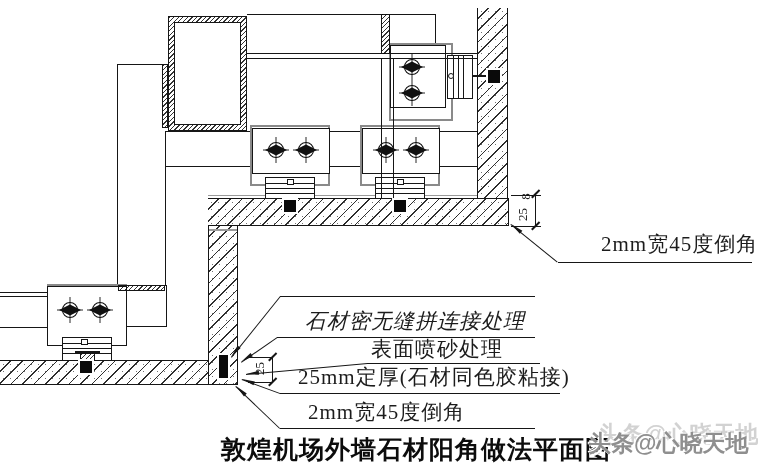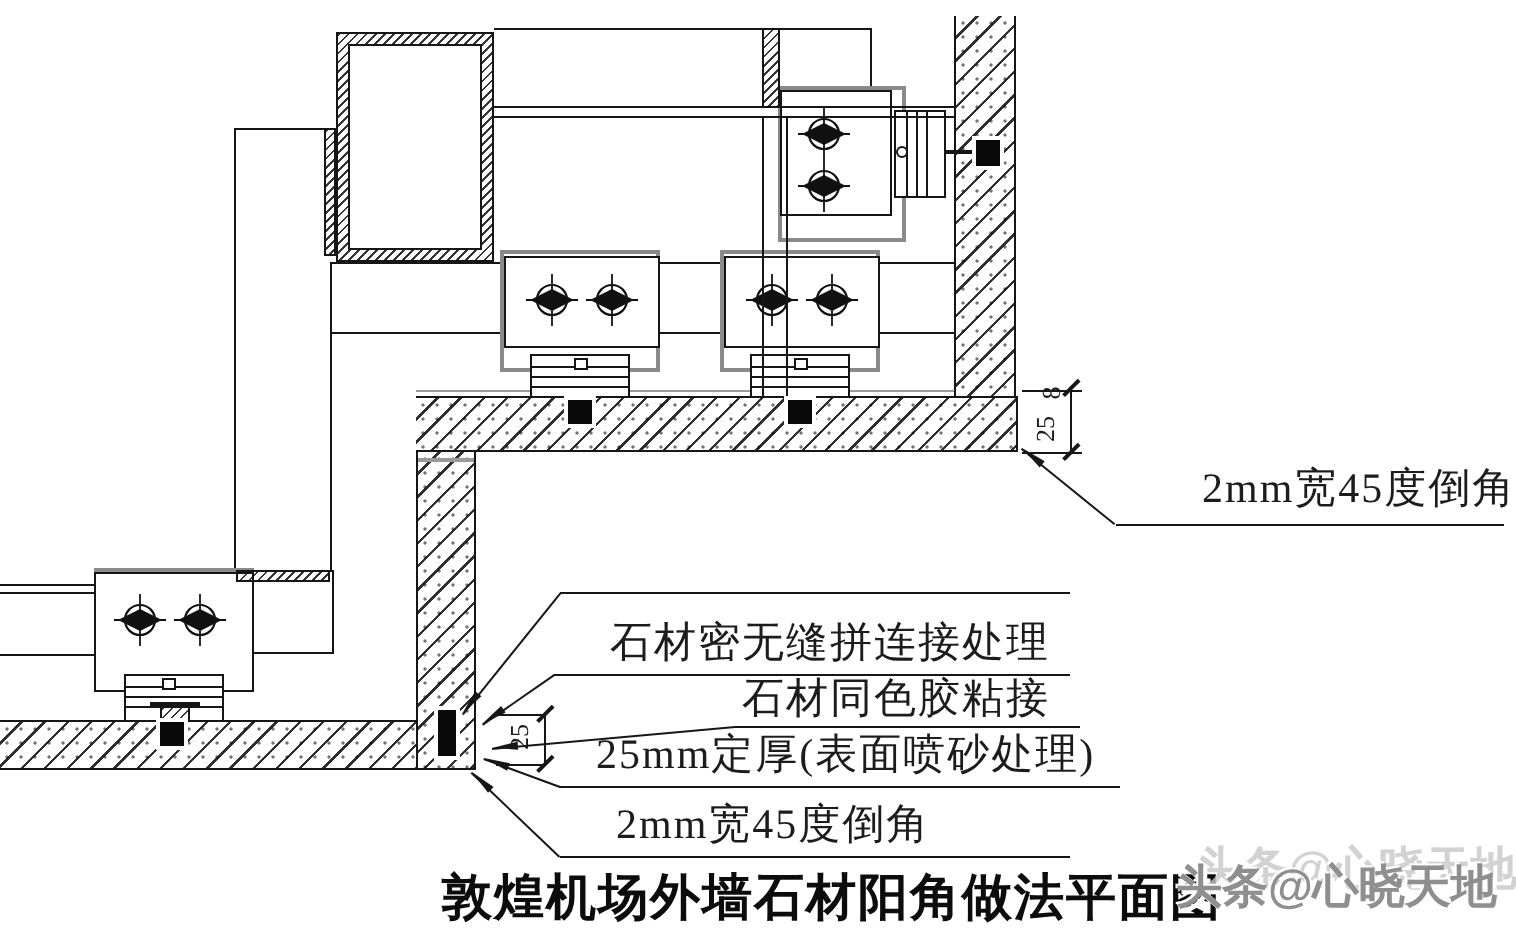--- a/index.html
+++ b/index.html
@@ -179,31 +179,31 @@
   <div class="tick" style="left:267px;top:381px;"></div>
   <div class="vtext" style="left:253px;top:362px;">25</div>
 
   <div class="dln" style="left:231px;top:357px;width:78px;transform:rotate(-51.2deg);"></div>
   <div class="arrow" style="left:231px;top:354.5px;transform:rotate(-51.2deg);"></div>
   <div class="ln" style="left:280px;top:296px;width:255px;height:1px;"></div>
 
   <div class="dln" style="left:241px;top:362px;width:44px;transform:rotate(-34.8deg);"></div>
   <div class="arrow" style="left:241px;top:359.5px;transform:rotate(-34.8deg);"></div>
   <div class="ln" style="left:277px;top:337px;width:258px;height:1px;"></div>
-  <div class="ann" style="left:305px;top:311px;">石材密无缝拼连接处理</div>
+  <div class="ann" style="left:305px;top:311px;font-style:italic;">石材密无缝拼连接处理</div>
 
   <div class="dln" style="left:246px;top:374px;width:122px;transform:rotate(-5.2deg);"></div>
   <div class="arrow" style="left:246px;top:371.5px;transform:rotate(-5.2deg);"></div>
   <div class="ln" style="left:367px;top:363px;width:173px;height:1px;"></div>
-  <div class="ann" style="left:371px;top:339px;">石材同色胶粘接</div>
+  <div class="ann" style="left:371px;top:339px;">表面喷砂处理</div>
 
   <div class="dln" style="left:242px;top:379px;width:41px;transform:rotate(20.2deg);"></div>
   <div class="arrow" style="left:242px;top:376.5px;transform:rotate(20.2deg);"></div>
   <div class="ln" style="left:280px;top:393px;width:280px;height:1px;"></div>
-  <div class="ann" style="left:298px;top:367px;">25mm定厚(表面喷砂处理)</div>
+  <div class="ann" style="left:298px;top:367px;">25mm定厚(石材同色胶粘接)</div>
 
   <div class="dln" style="left:236px;top:386px;width:61px;transform:rotate(43.7deg);"></div>
   <div class="arrow" style="left:236px;top:383.5px;transform:rotate(43.7deg);"></div>
   <div class="ln" style="left:280px;top:428px;width:255px;height:1px;"></div>
   <div class="ann" style="left:308px;top:402px;">2mm宽45度倒角</div>
 
   <div class="dln" style="left:511px;top:224px;width:60px;transform:rotate(39deg);"></div>
   <div class="arrow" style="left:511px;top:221.5px;transform:rotate(39deg);"></div>
   <div class="ln" style="left:558px;top:262px;width:194px;height:1px;"></div>
   <div class="ann" style="left:601px;top:234px;">2mm宽45度倒角</div>

